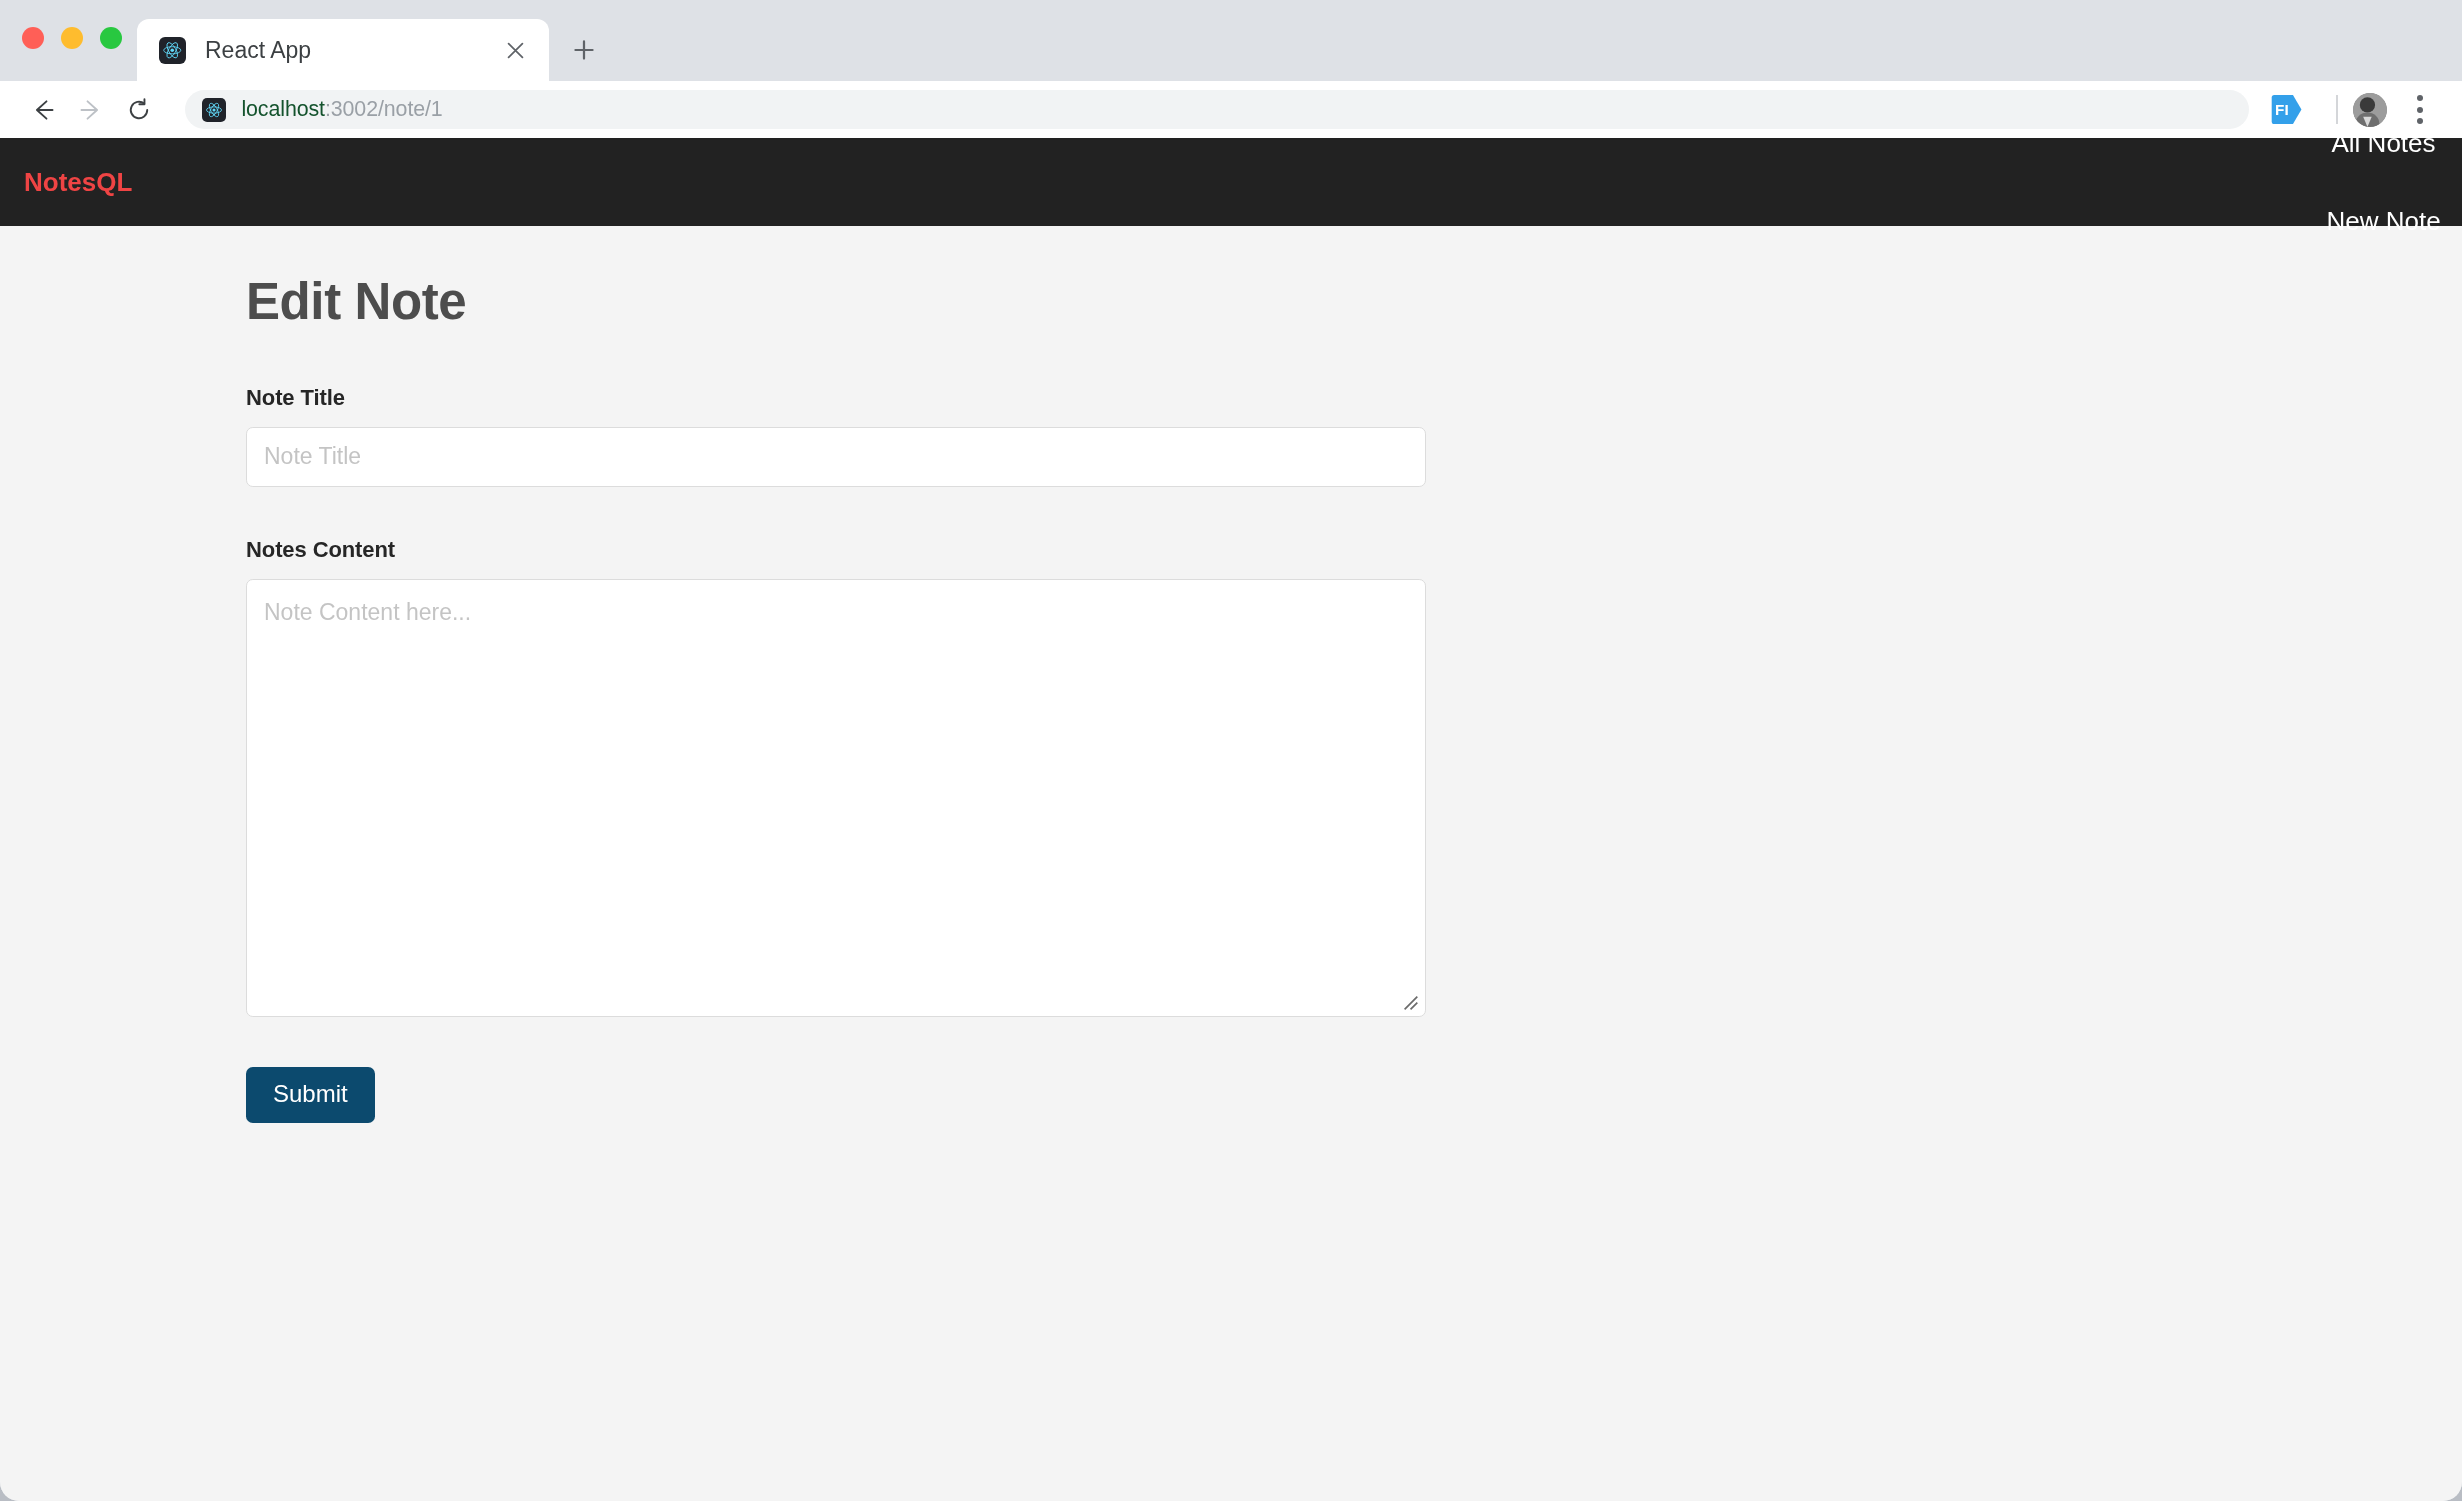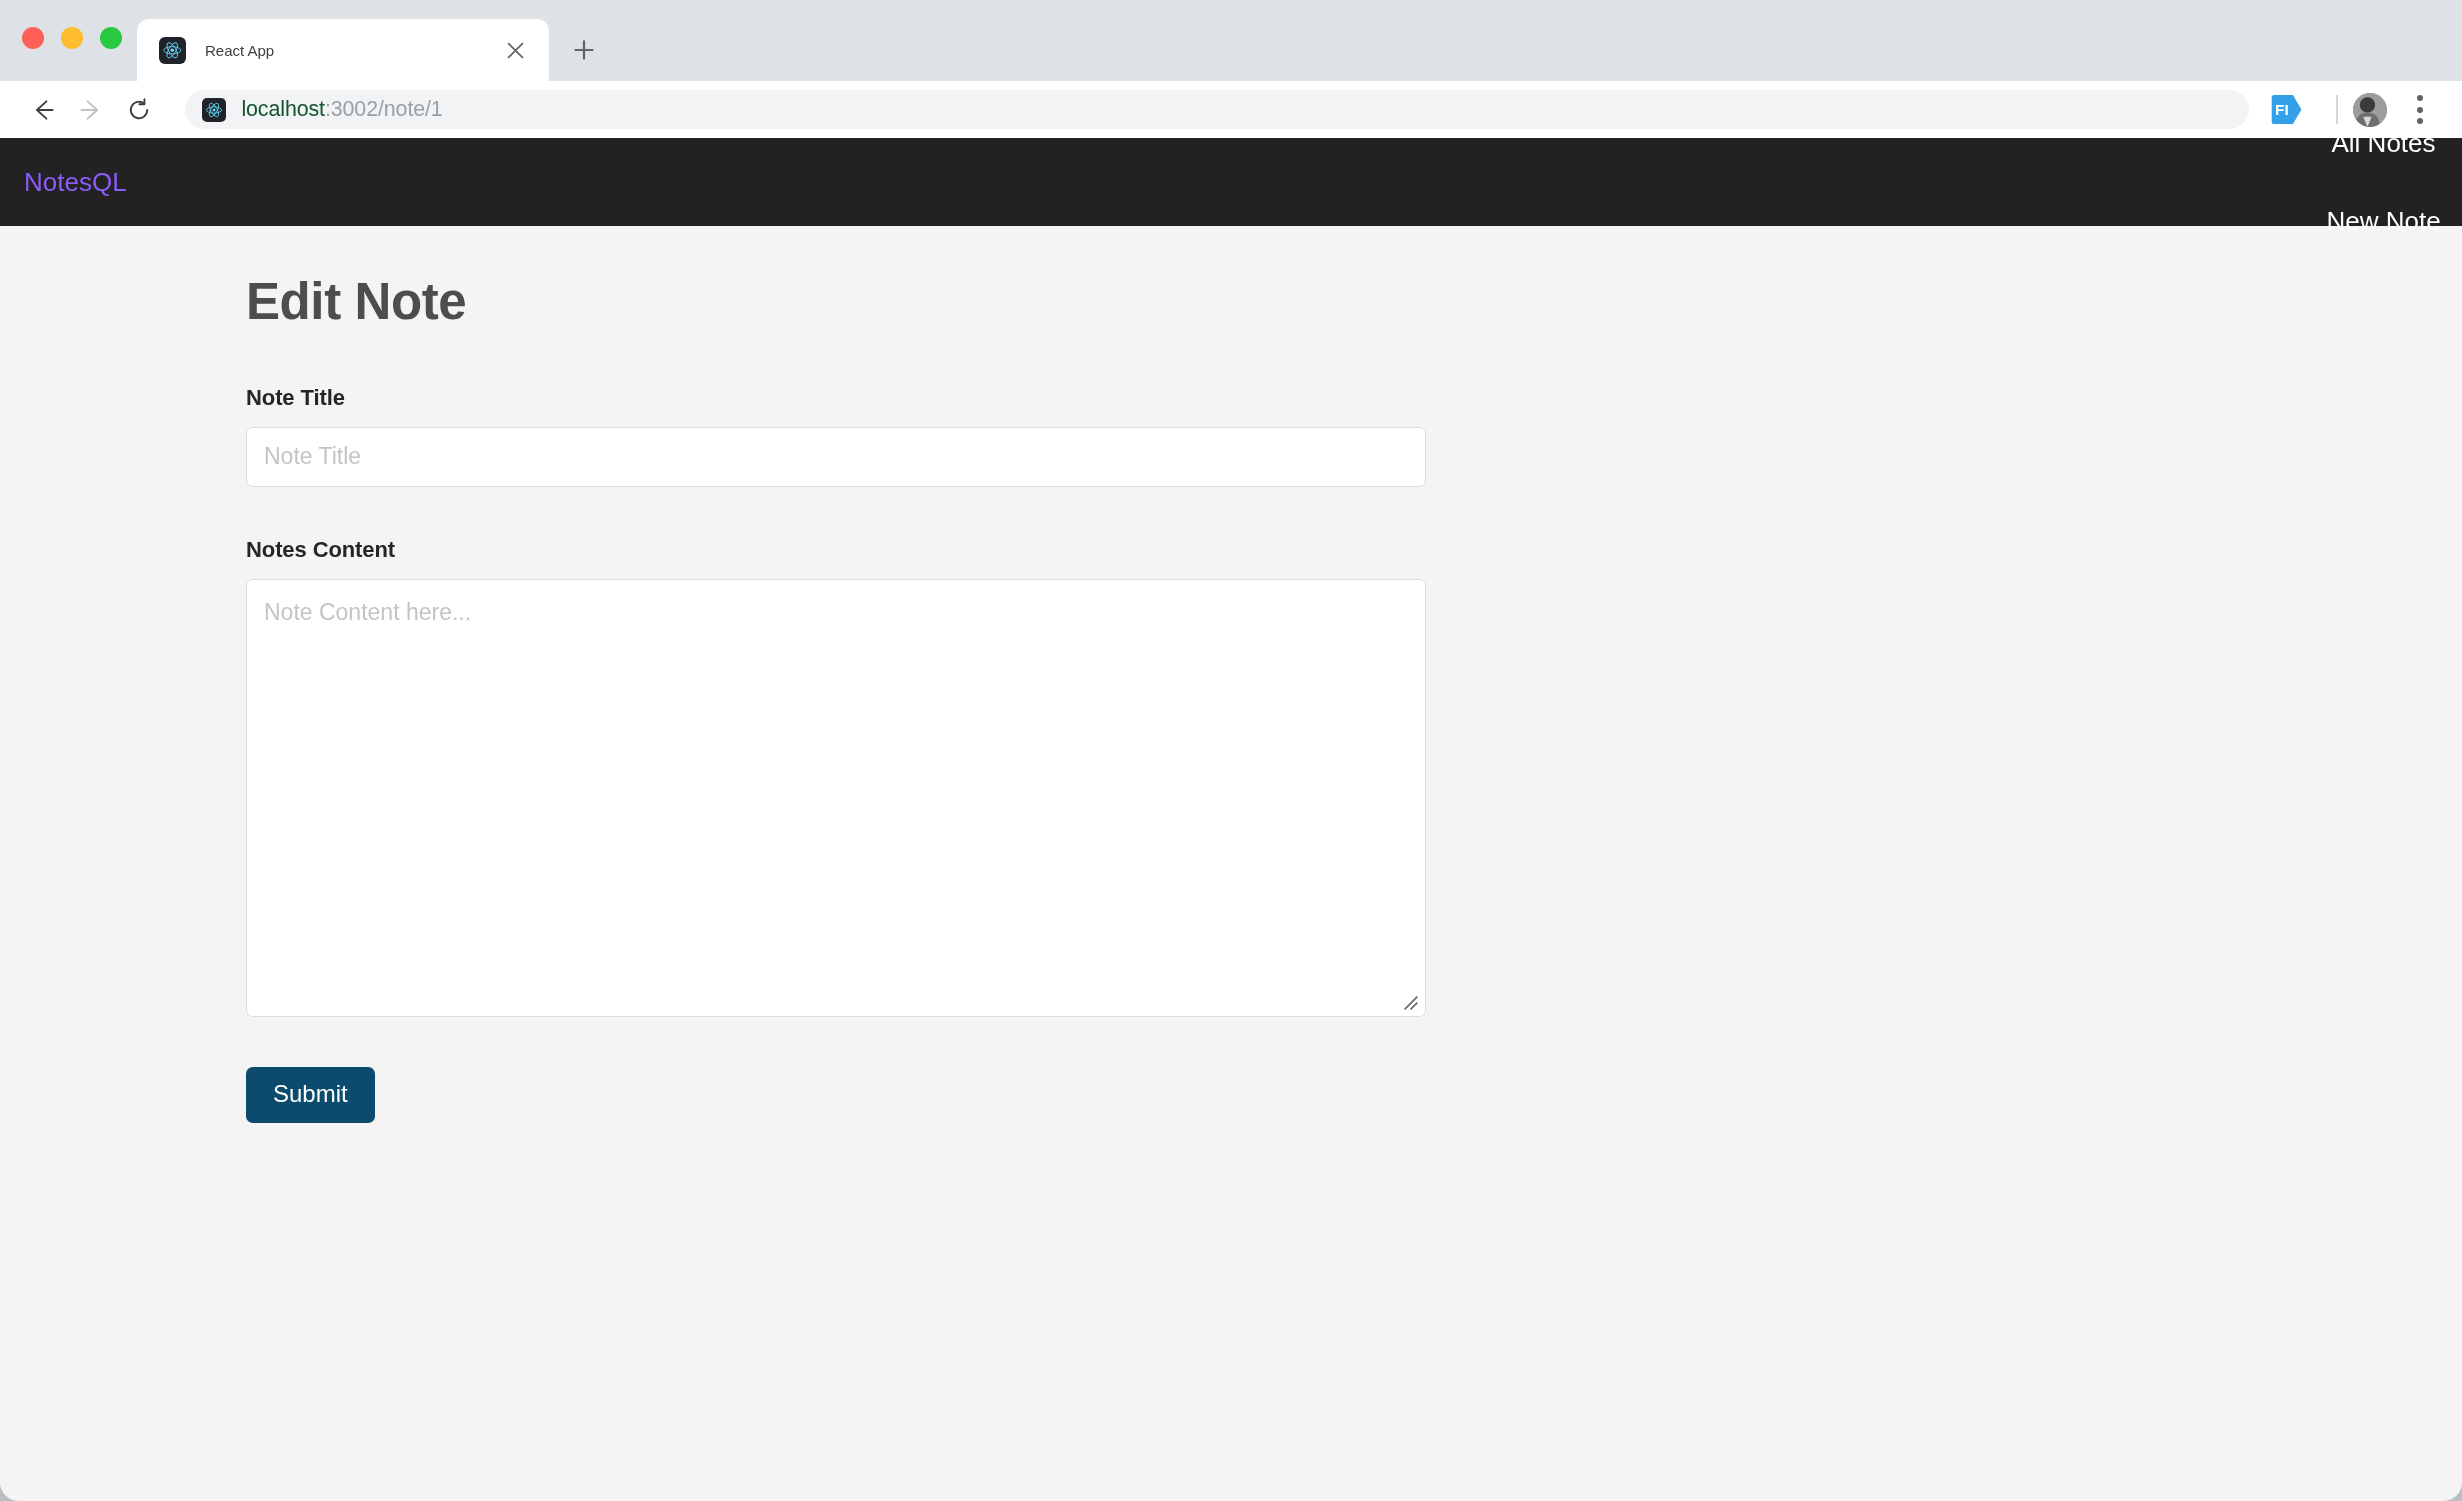--- a/index.html
+++ b/index.html
@@ -58,21 +58,21 @@
   }
   .tab-favicon {
     width: 27px; height: 27px;
     border-radius: 6px;
     background: #20232a;
     display: flex; align-items: center; justify-content: center;
     flex: 0 0 auto;
   }
   .tab-title {
     margin-left: 19px;
-    font-size: 15px;
+    font-size: 23px;
     color: #3c4043;
     white-space: nowrap;
     overflow: hidden;
     text-overflow: ellipsis;
     flex: 1 1 auto;
   }
   .tab-close {
     width: 29px; height: 29px;
     display: flex; align-items: center; justify-content: center;
     flex: 0 0 auto;
@@ -158,22 +158,22 @@
   
   .app-navbar {
     height: 88px;
     background: #222222;
     display: flex;
     align-items: center;
     padding: 0 21.4px 0 24px;
   }
   .brand {
     font-size: 26px;
-    color: #8b5cf6;
-    font-weight: 400;
+    color: #ef4444;
+    font-weight: 700;
   }
   .nav-links {
     margin-left: auto;
     display: flex;
     align-items: center;
     gap: 47px;
     flex-direction: column;
   }
   .nav-link {
     font-size: 26px;

